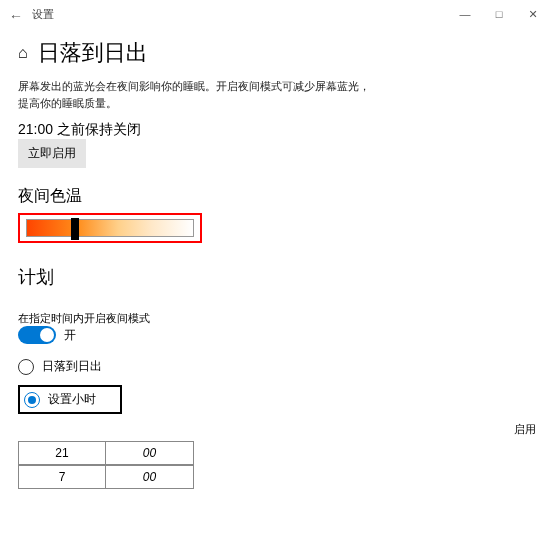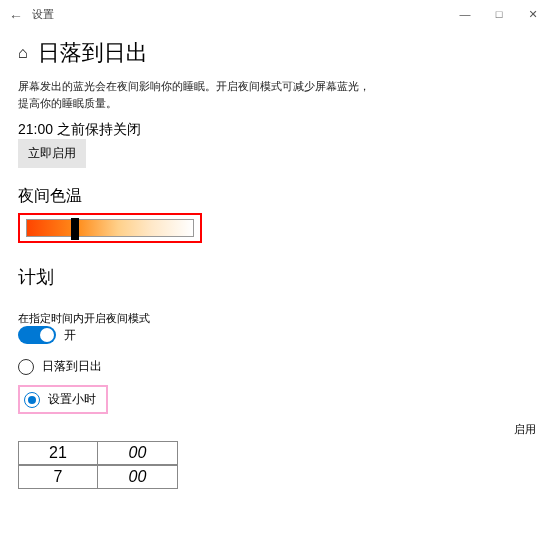--- a/index.html
+++ b/index.html
@@ -24,24 +24,24 @@
   h2 { font-size: 18px; font-weight: 400; margin-bottom: 22px; }
   .sub-label { font-size: 11px; }
   .toggle-row { display: flex; align-items: center; gap: 8px; margin-bottom: 14px; }
   .toggle { width: 38px; height: 18px; background: #0078d4; border-radius: 9px; position: relative; cursor: pointer; }
   .toggle::after { content: ""; position: absolute; right: 2px; top: 2px; width: 14px; height: 14px; border-radius: 50%; background: #fff; }
   .toggle-label { font-size: 12px; }
   .radio-row { display: flex; align-items: center; gap: 8px; margin-bottom: 10px; font-size: 12px; cursor: pointer; }
   .radio { width: 16px; height: 16px; border: 1.5px solid #333; border-radius: 50%; display: inline-flex; align-items: center; justify-content: center; }
   .radio.selected { border-color: #0078d4; }
   .radio.selected::after { content: ""; width: 8px; height: 8px; background: #0078d4; border-radius: 50%; }
-  .radio-highlight { border: 2px solid #f9a8d4; padding: 4px 10px 4px 4px; display: inline-flex; }
+  .radio-highlight { border: 2px solid #000000; padding: 4px 24px 4px 4px; display: inline-flex; }
   .time-label { font-size: 11px; margin-top: 8px; margin-bottom: 4px; text-align: right; }
   .time-row { display: flex; }
-  .time-cell { width: 80px; height: 24px; border: 1px solid #888; display: flex; align-items: center; justify-content: center; font-size: 16px; cursor: pointer; }
+  .time-cell { width: 88px; height: 24px; border: 1px solid #888; display: flex; align-items: center; justify-content: center; font-size: 12px; cursor: pointer; }
   .time-cell + .time-cell { border-left: none; font-style: italic; }
 </style>
 </head>
 <body>
 
 <div class="titlebar">
   <span class="back">←</span>
   <span class="title">设置</span>
   <div class="winctrls">
     <span>—</span>

